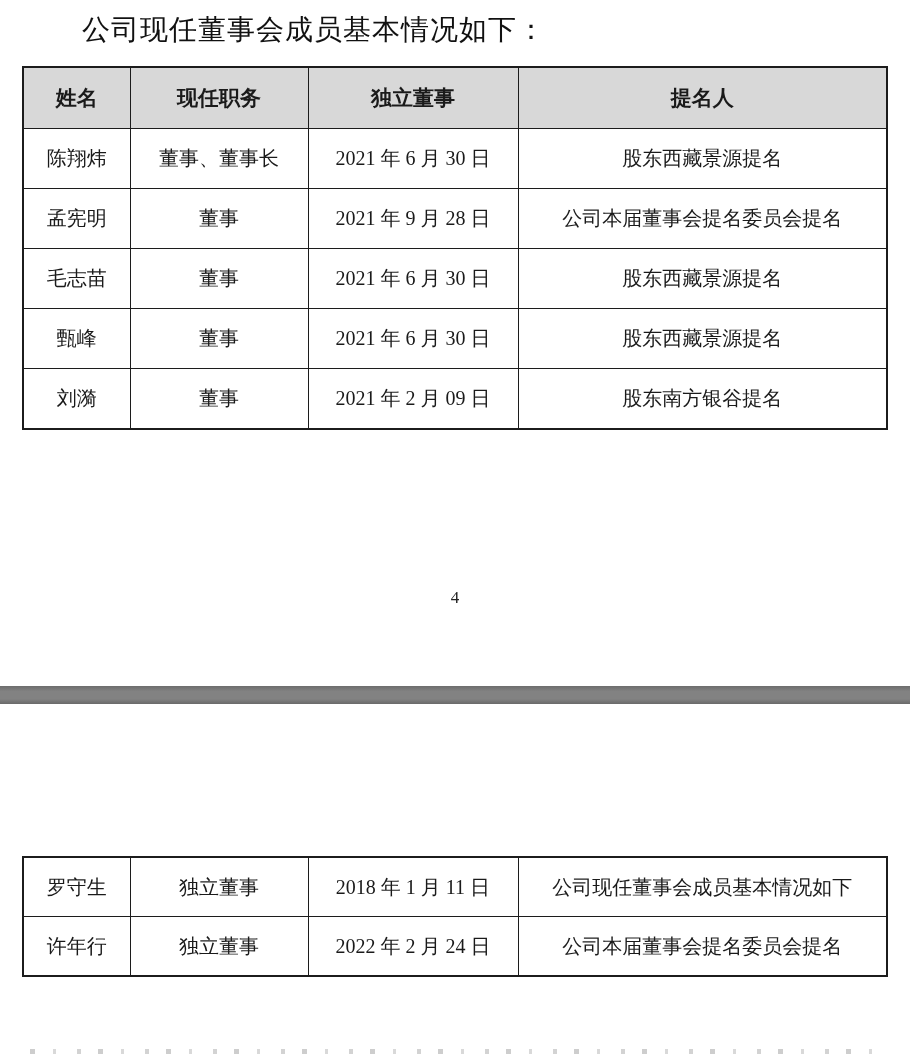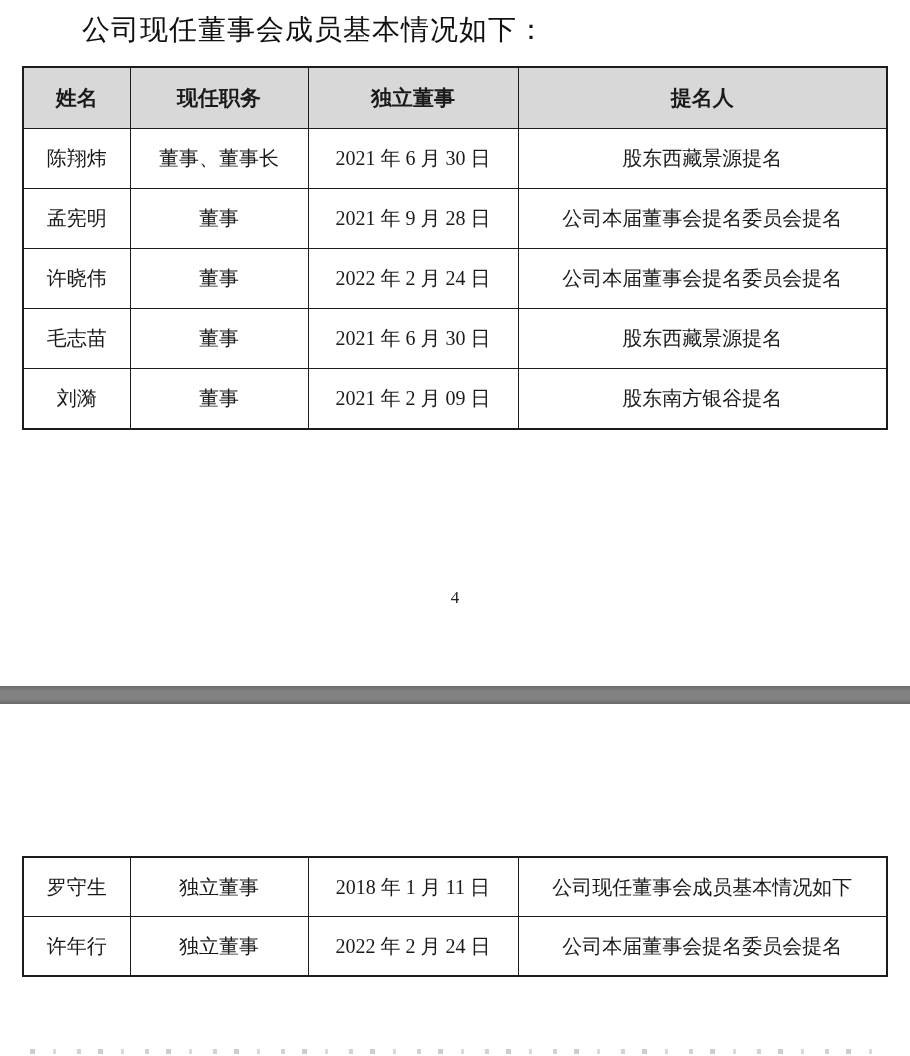--- a/index.html
+++ b/index.html
@@ -87,27 +87,27 @@
         <td>2021 年 6 月 30 日</td>
         <td>股东西藏景源提名</td>
       </tr>
       <tr>
         <td>孟宪明</td>
         <td>董事</td>
         <td>2021 年 9 月 28 日</td>
         <td>公司本届董事会提名委员会提名</td>
       </tr>
       <tr>
-        <td>许晓伟</td>
+        <td>毛志苗</td>
         <td>董事</td>
-        <td>2022 年 2 月 24 日</td>
-        <td>公司本届董事会提名委员会提名</td>
+        <td>2021 年 6 月 30 日</td>
+        <td>股东西藏景源提名</td>
       </tr>
       <tr>
-        <td>毛志苗</td>
+        <td>甄峰</td>
         <td>董事</td>
         <td>2021 年 6 月 30 日</td>
         <td>股东西藏景源提名</td>
       </tr>
       <tr>
         <td>刘漪</td>
         <td>董事</td>
         <td>2021 年 2 月 09 日</td>
         <td>股东南方银谷提名</td>
       </tr>

